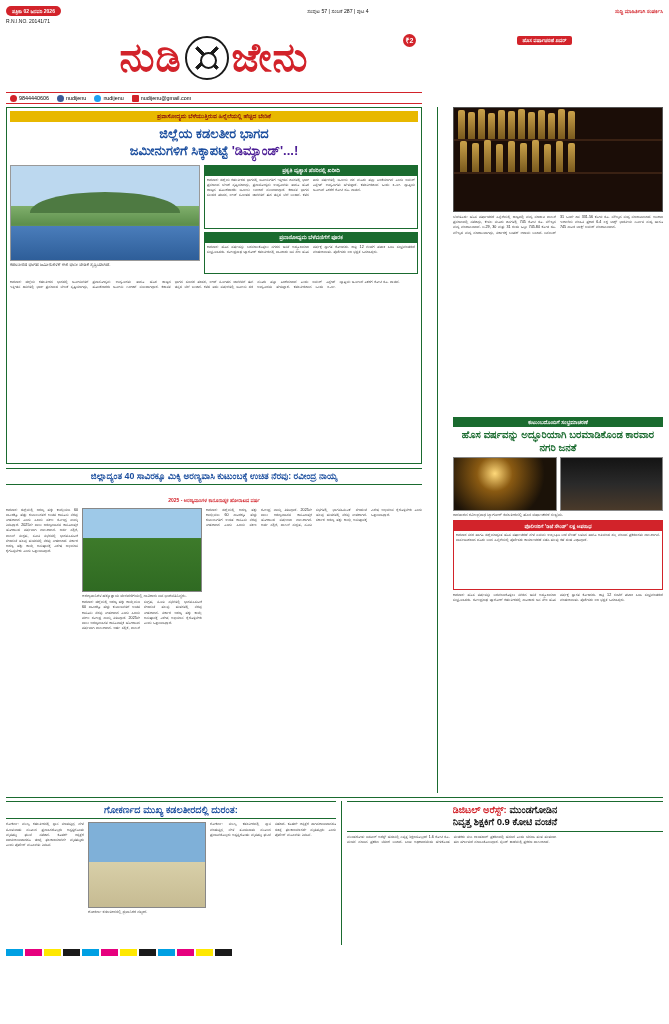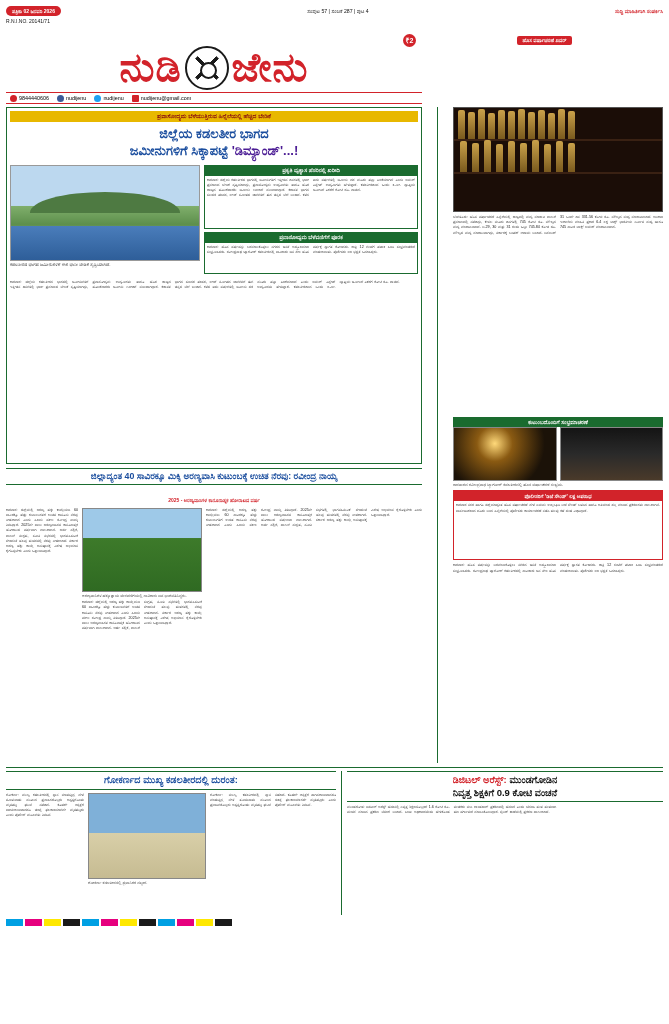--- a/index.html
+++ b/index.html
@@ -57,21 +57,21 @@
   .masthead {
     display: flex;
     align-items: stretch;
     border-bottom: 0px solid #000;
     position: relative;
     height: 64px;
   }
   .masthead-left {
     width: 416px;
     display: flex;
-    align-items: flex-end;
+    align-items: center;
     justify-content: center;
     position: relative;
   }
   .logo-text {
     font-family: "Liberation Serif", serif;
     font-size: 40px;
     font-weight: bold;
     color: #d2232a;
     letter-spacing: 1px;
     line-height: 1;
@@ -457,20 +457,21 @@
         <div class="b" style="left:90px; height:27%; bottom:38%"></div>
         <div class="b" style="left:102px;height:30%; bottom:38%"></div>
         <div class="b" style="left:114px;height:28%; bottom:38%"></div>
       </div>
 
       <div class="tx xs two-col" style="height:200px; overflow:hidden; margin-top:3px;">ಬೆಂಗಳೂರು: ಹೊಸ ವರ್ಷಾಚರಣೆ ಹಿನ್ನೆಲೆಯಲ್ಲಿ ರಾಜ್ಯದಲ್ಲಿ ಮದ್ಯ ಮಾರಾಟ ದಾಖಲೆ ಪ್ರಮಾಣದಲ್ಲಿ ನಡೆದಿದ್ದು, ಕೇವಲ ಮೂರು ದಿನಗಳಲ್ಲಿ 745 ಕೋಟಿ ರೂ. ಮೌಲ್ಯದ ಮದ್ಯ ಮಾರಾಟವಾಗಿದೆ. ಡಿ.29, 30 ಮತ್ತು 31 ರಂದು ಒಟ್ಟು 745.84 ಕೋಟಿ ರೂ. ಮೌಲ್ಯದ ಮದ್ಯ ಮಾರಾಟವಾಗಿದ್ದು, ಸರ್ಕಾರಕ್ಕೆ ಬಂಪರ್ ಆದಾಯ ಬಂದಿದೆ. ಡಿಸೆಂಬರ್ 31 ಒಂದೇ ದಿನ 331.56 ಕೋಟಿ ರೂ. ಮೌಲ್ಯದ ಮದ್ಯ ಮಾರಾಟವಾಗಿದೆ. ಅಬಕಾರಿ ಇಲಾಖೆಯ ಮಾಹಿತಿ ಪ್ರಕಾರ 6.4 ಲಕ್ಷ ಬಾಕ್ಸ್ ಭಾರತೀಯ ನಿರ್ಮಿತ ಮದ್ಯ ಹಾಗೂ 745 ಸಾವಿರ ಬಾಕ್ಸ್ ಬಿಯರ್ ಮಾರಾಟವಾಗಿದೆ.</div>
 
       <div style="text-align:center; margin-top:2px">
         <span class="green-head" style="display:block">ಕುಟುಂಬದೊಂದಿಗೆ ಸಂಭ್ರಮಾಚರಣೆ</span>
       </div>
+      <div class="greenbig">ಹೊಸ ವರ್ಷವನ್ನು ಅದ್ಧೂರಿಯಾಗಿ ಬರಮಾಡಿಕೊಂಡ ಕಾರವಾರ ನಗರಿ ಜನತೆ</div>
 
       <div style="display:flex; gap:3px;">
         <div class="photo" style="flex:1; height:54px; background:radial-gradient(circle at 40% 30%, #ffd97a 0%, #8a5a12 25%, #1b1208 70%);"></div>
         <div class="photo" style="flex:1; height:54px; background:linear-gradient(#141414 0%, #2a2a2a 50%, #4a3a2a 100%);"></div>
       </div>
       <div class="cap">ಕಾರವಾರದ ರವೀಂದ್ರನಾಥ ಟ್ಯಾಗೋರ್ ಕಡಲತೀರದಲ್ಲಿ ಹೊಸ ವರ್ಷಾಚರಣೆ ಸಂಭ್ರಮ.</div>
 
       <div class="redbox">
         <div class="redbox-head">ಪೊಲೀಸರಿಗೆ 'ಡಿಜೆ ಸೌಂಡ್' ಲಕ್ಷ ಅಪರಾಧ</div>
         <div class="tx xs" style="height:54px; overflow:hidden">ಕಾರವಾರ ನಗರ ಹಾಗೂ ಜಿಲ್ಲೆಯಾದ್ಯಂತ ಹೊಸ ವರ್ಷಾಚರಣೆ ವೇಳೆ ನಿಯಮ ಉಲ್ಲಂಘಿಸಿ ಡಿಜೆ ಸೌಂಡ್ ಬಳಸಿದ ಹಾಗೂ ಅತಿಯಾದ ಶಬ್ದ ಮಾಡಿದ ಪ್ರಕರಣಗಳು ದಾಖಲಾಗಿವೆ. ಸಾರ್ವಜನಿಕರಿಂದ ದೂರು ಬಂದ ಹಿನ್ನೆಲೆಯಲ್ಲಿ ಪೊಲೀಸರು ಕಾರ್ಯಾಚರಣೆ ನಡೆಸಿ ಹಲವು ಕಡೆ ದಂಡ ವಿಧಿಸಿದ್ದಾರೆ.</div>

